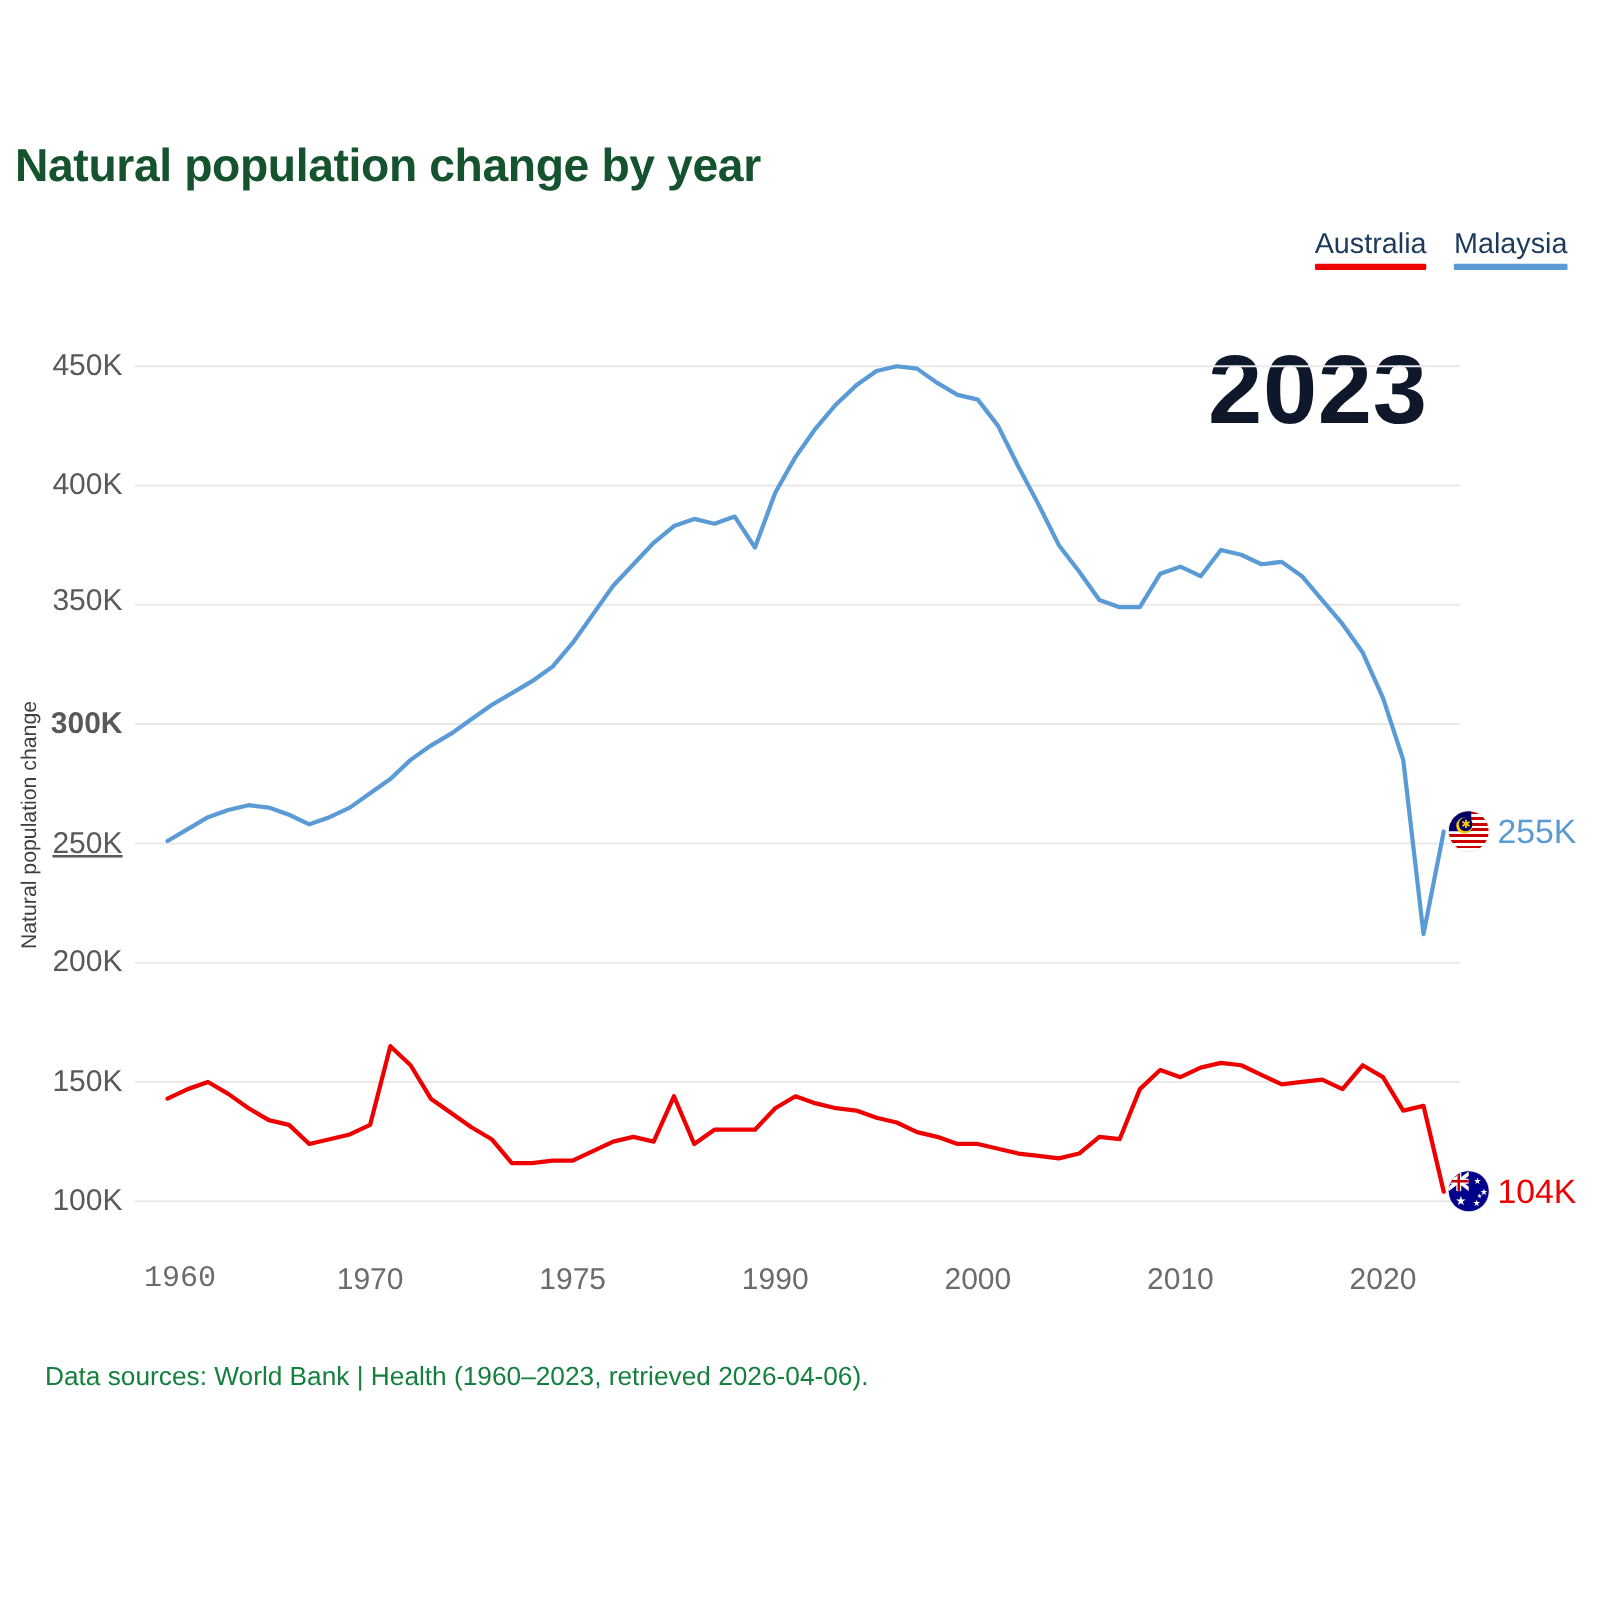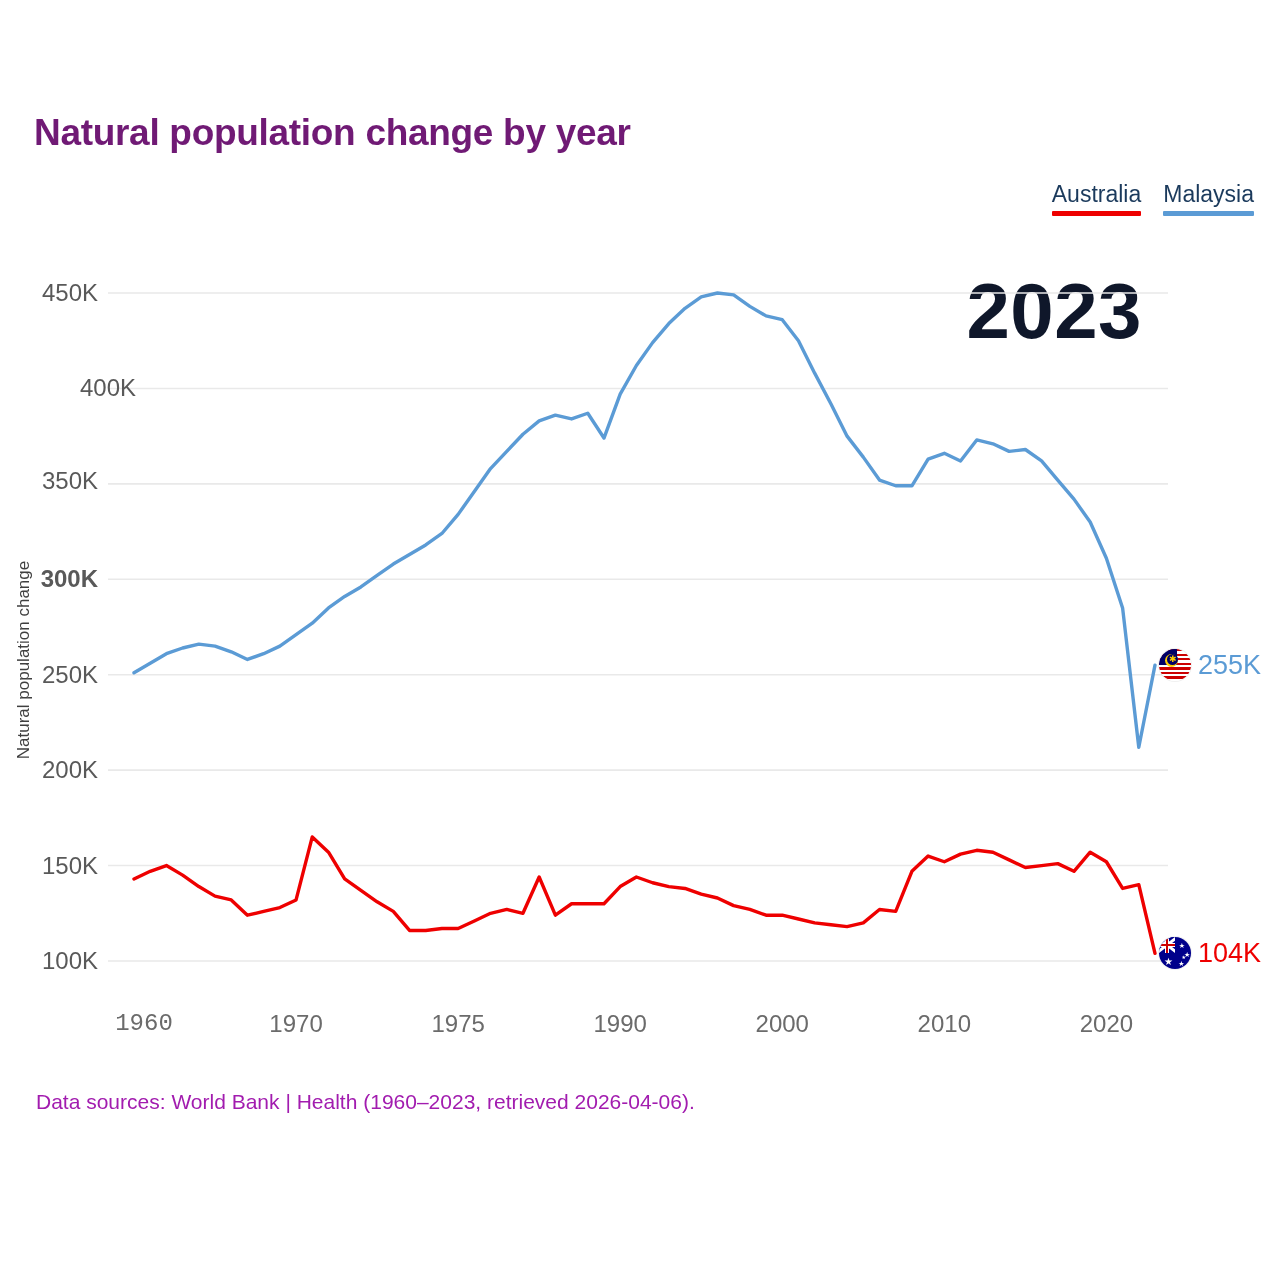--- a/index.html
+++ b/index.html
@@ -5,23 +5,23 @@
   * { margin:0; padding:0; box-sizing:border-box; }
   html, body {
     width:1280px; height:1280px;
     background:#ffffff;
     font-family:"Liberation Sans", sans-serif;
     overflow:hidden;
   }
   .page { position:relative; width:1280px; height:1280px; }
 
   .chart-title {
-    position:absolute; left:34px; top:112px;
+    position:absolute; left:12px; top:112px;
     font-size:37px; font-weight:bold; letter-spacing:-0.3px;
-    color:#701a75; white-space:nowrap;
+    color:#14532d; white-space:nowrap;
   }
 
   .legend { position:absolute; right:26px; top:182px; display:flex; gap:22px; align-items:flex-end; }
   .legend-item { display:flex; flex-direction:column; align-items:center; cursor:pointer; }
   .legend-label { font-size:23px; color:#1b3a5c; line-height:1.12; }
   .legend-bar { height:5px; width:100%; margin-top:3px; border-radius:1px; }
 
   .plot { position:absolute; left:0; top:0; width:1280px; height:1280px; }
   svg.canvas { position:absolute; left:0; top:0; }
 
@@ -72,21 +72,21 @@
      background:#ffffff; transform-origin:center; }
   .flag-au .uj-d1 { transform:translate(-50%,-50%) rotate(37deg); }
   .flag-au .uj-d2 { transform:translate(-50%,-50%) rotate(-37deg); }
   .flag-au .uj-v { position:absolute; left:50%; top:0; width:4px; height:100%; background:#ffffff; transform:translateX(-50%); }
   .flag-au .uj-h { position:absolute; top:50%; left:0; height:4px; width:100%; background:#ffffff; transform:translateY(-50%); }
   .flag-au .uj-vr { position:absolute; left:50%; top:0; width:2px; height:100%; background:#cc0001; transform:translateX(-50%); }
   .flag-au .uj-hr { position:absolute; top:50%; left:0; height:2px; width:100%; background:#cc0001; transform:translateY(-50%); }
   .flag-au .au-star { position:absolute; color:#ffffff; line-height:1; }
 
   .footer { position:absolute; left:36px; top:1086px; }
-  .footer-line { font-size:21px; color:#a21caf; line-height:1.55; white-space:nowrap; }
+  .footer-line { font-size:21px; color:#15803d; line-height:1.55; white-space:nowrap; }
 </style>
 </head>
 <body>
 
 <div class="page">
 
   <div class="chart-title">Natural population change by year</div>
 
   <div class="legend">
     <div class="legend-item">
@@ -117,24 +117,24 @@
         </g>
       <g id="series-lines">
           <polyline points="134.00,672.81 150.21,663.26 166.41,653.72 182.62,647.99 198.83,644.18 215.03,646.09 231.24,651.81 247.44,659.45 263.65,653.72 279.86,646.09 296.06,634.63 312.27,623.18 328.48,607.91 344.68,596.46 360.89,586.92 377.10,575.47 393.30,564.02 409.51,554.47 425.71,544.93 441.92,533.48 458.13,514.39 474.33,491.49 490.54,468.59 506.75,451.41 522.95,434.23 539.16,420.87 555.37,415.15 571.57,418.97 587.78,413.24 603.98,438.05 620.19,394.15 636.40,365.53 652.60,342.62 668.81,323.54 685.02,308.27 701.22,296.82 717.43,293.00 733.63,294.91 749.84,306.36 766.05,315.90 782.25,319.72 798.46,340.71 814.67,373.16 830.87,403.70 847.08,436.14 863.29,457.14 879.49,480.04 895.70,485.77 911.90,485.77 928.11,459.05 944.32,453.32 960.52,460.95 976.73,439.96 992.94,443.78 1009.14,451.41 1025.35,449.50 1041.56,460.95 1057.76,480.04 1073.97,499.13 1090.17,522.03 1106.38,558.29 1122.59,607.91 1138.79,747.24 1155.00,665.17" fill="none" stroke="#5B9BD5" stroke-width="3.4" stroke-linejoin="round" stroke-linecap="round"></polyline>
           <polyline points="134.00,878.93 150.21,871.30 166.41,865.57 182.62,875.11 198.83,886.57 215.03,896.11 231.24,899.93 247.44,915.19 263.65,911.38 279.86,907.56 296.06,899.93 312.27,836.94 328.48,852.21 344.68,878.93 360.89,890.38 377.10,901.83 393.30,911.38 409.51,930.46 425.71,930.46 441.92,928.55 458.13,928.55 474.33,920.92 490.54,913.29 506.75,909.47 522.95,913.29 539.16,877.02 555.37,915.19 571.57,903.74 587.78,903.74 603.98,903.74 620.19,886.57 636.40,877.02 652.60,882.75 668.81,886.57 685.02,888.47 701.22,894.20 717.43,898.02 733.63,905.65 749.84,909.47 766.05,915.19 782.25,915.19 798.46,919.01 814.67,922.83 830.87,924.74 847.08,926.65 863.29,922.83 879.49,909.47 895.70,911.38 911.90,871.30 928.11,856.03 944.32,861.75 960.52,854.12 976.73,850.30 992.94,852.21 1009.14,859.85 1025.35,867.48 1041.56,865.57 1057.76,863.66 1073.97,871.30 1090.17,852.21 1106.38,861.75 1122.59,888.47 1138.79,884.66 1155.00,953.37" fill="none" stroke="#EE0000" stroke-width="3.4" stroke-linejoin="round" stroke-linecap="round"></polyline>
         </g>
     </svg>
     <div id="ytick-layer">
         <div class="ytick-label" style="left: 0px; width: 98px; top: 961px;">100K</div>
         <div class="ytick-label" style="left: 0px; width: 98px; top: 865.571px;">150K</div>
         <div class="ytick-label" style="left: 0px; width: 98px; top: 770.143px;">200K</div>
-        <div class="ytick-label" style="left: 0px; width: 98px; top: 674.714px;">250K</div>
+        <div class="ytick-label" style="left: 0px; width: 98px; top: 674.714px; text-decoration: underline;">250K</div>
         <div class="ytick-label" style="left: 0px; width: 98px; top: 579.286px; font-weight: bold;">300K</div>
         <div class="ytick-label" style="left: 0px; width: 98px; top: 481px;">350K</div>
-        <div class="ytick-label" style="left: 0px; width: 98px; top: 388.429px; margin-left: 38px;">400K</div>
+        <div class="ytick-label" style="left: 0px; width: 98px; top: 388.429px;">400K</div>
         <div class="ytick-label" style="left: 0px; width: 98px; top: 293px;">450K</div>
       </div>
     <div id="xtick-layer">
         <div class="xtick-label" style="left: 144px; font-family: Liberation Mono, monospace;">1960</div>
         <div class="xtick-label" style="left: 296.063px;">1970</div>
         <div class="xtick-label" style="left: 458.127px;">1975</div>
         <div class="xtick-label" style="left: 620.19px;">1990</div>
         <div class="xtick-label" style="left: 782.254px;">2000</div>
         <div class="xtick-label" style="left: 944.317px;">2010</div>
         <div class="xtick-label" style="left: 1106.38px;">2020</div>

